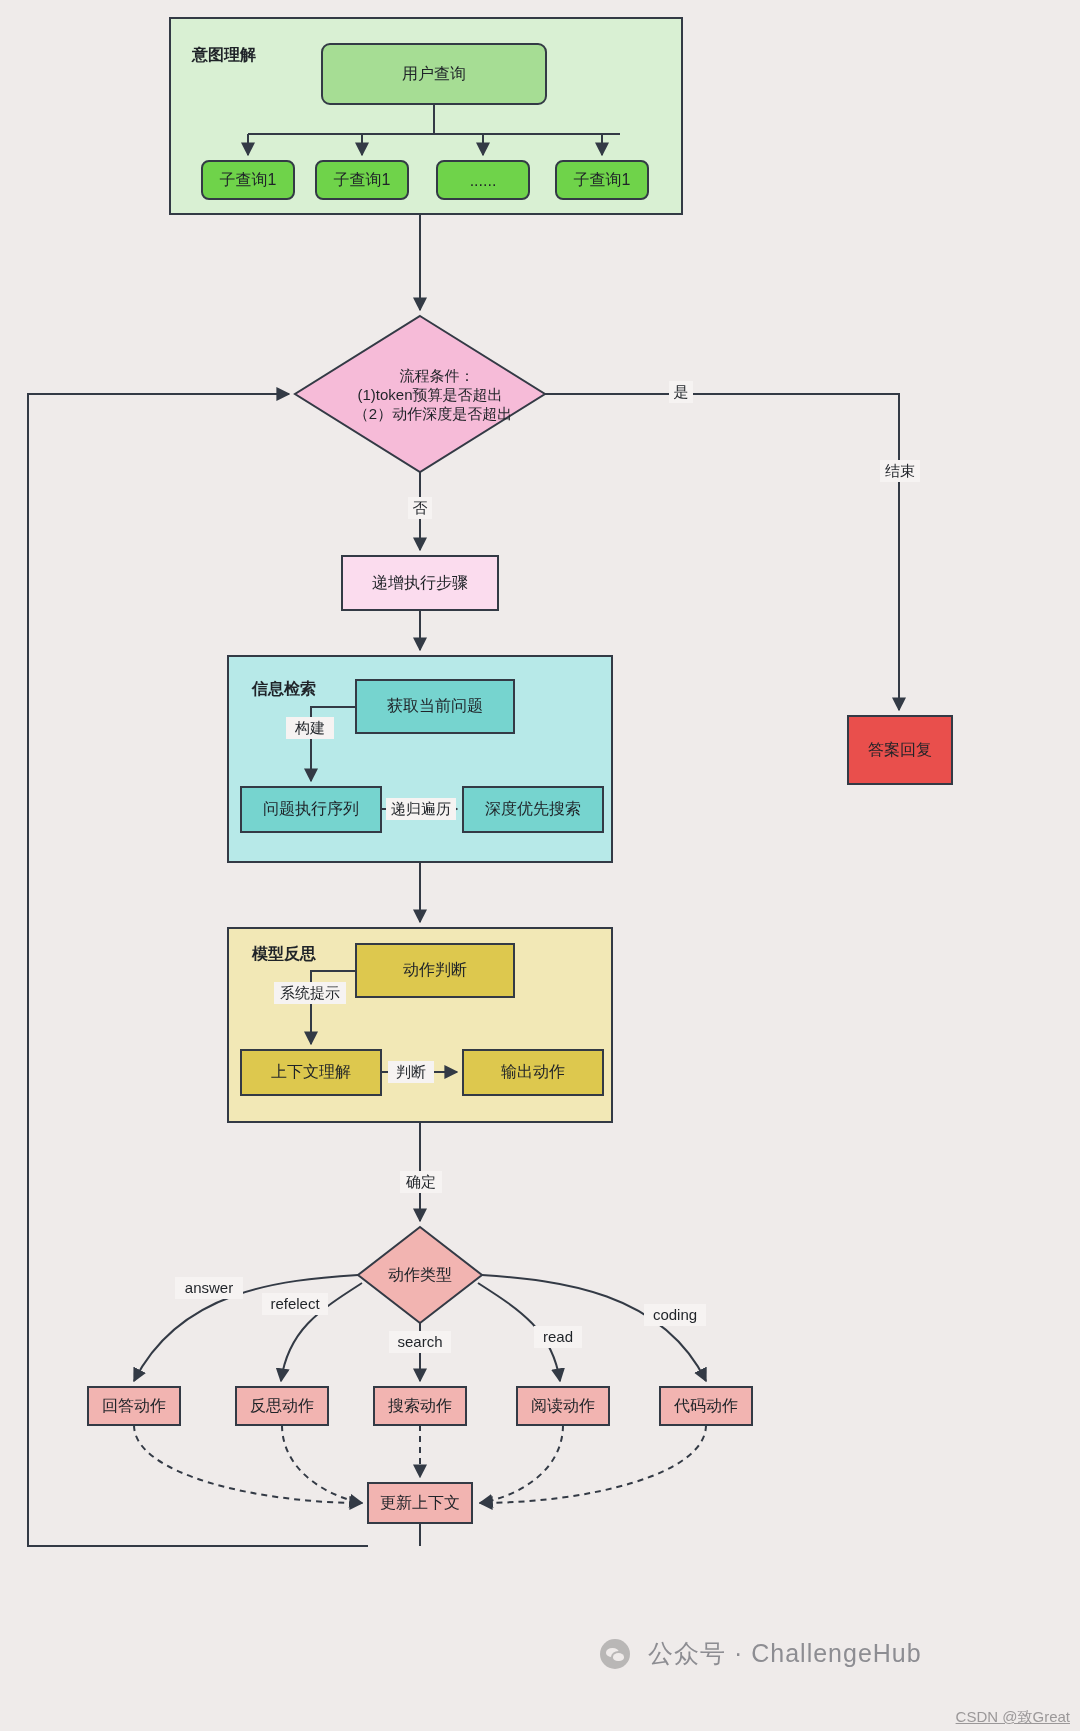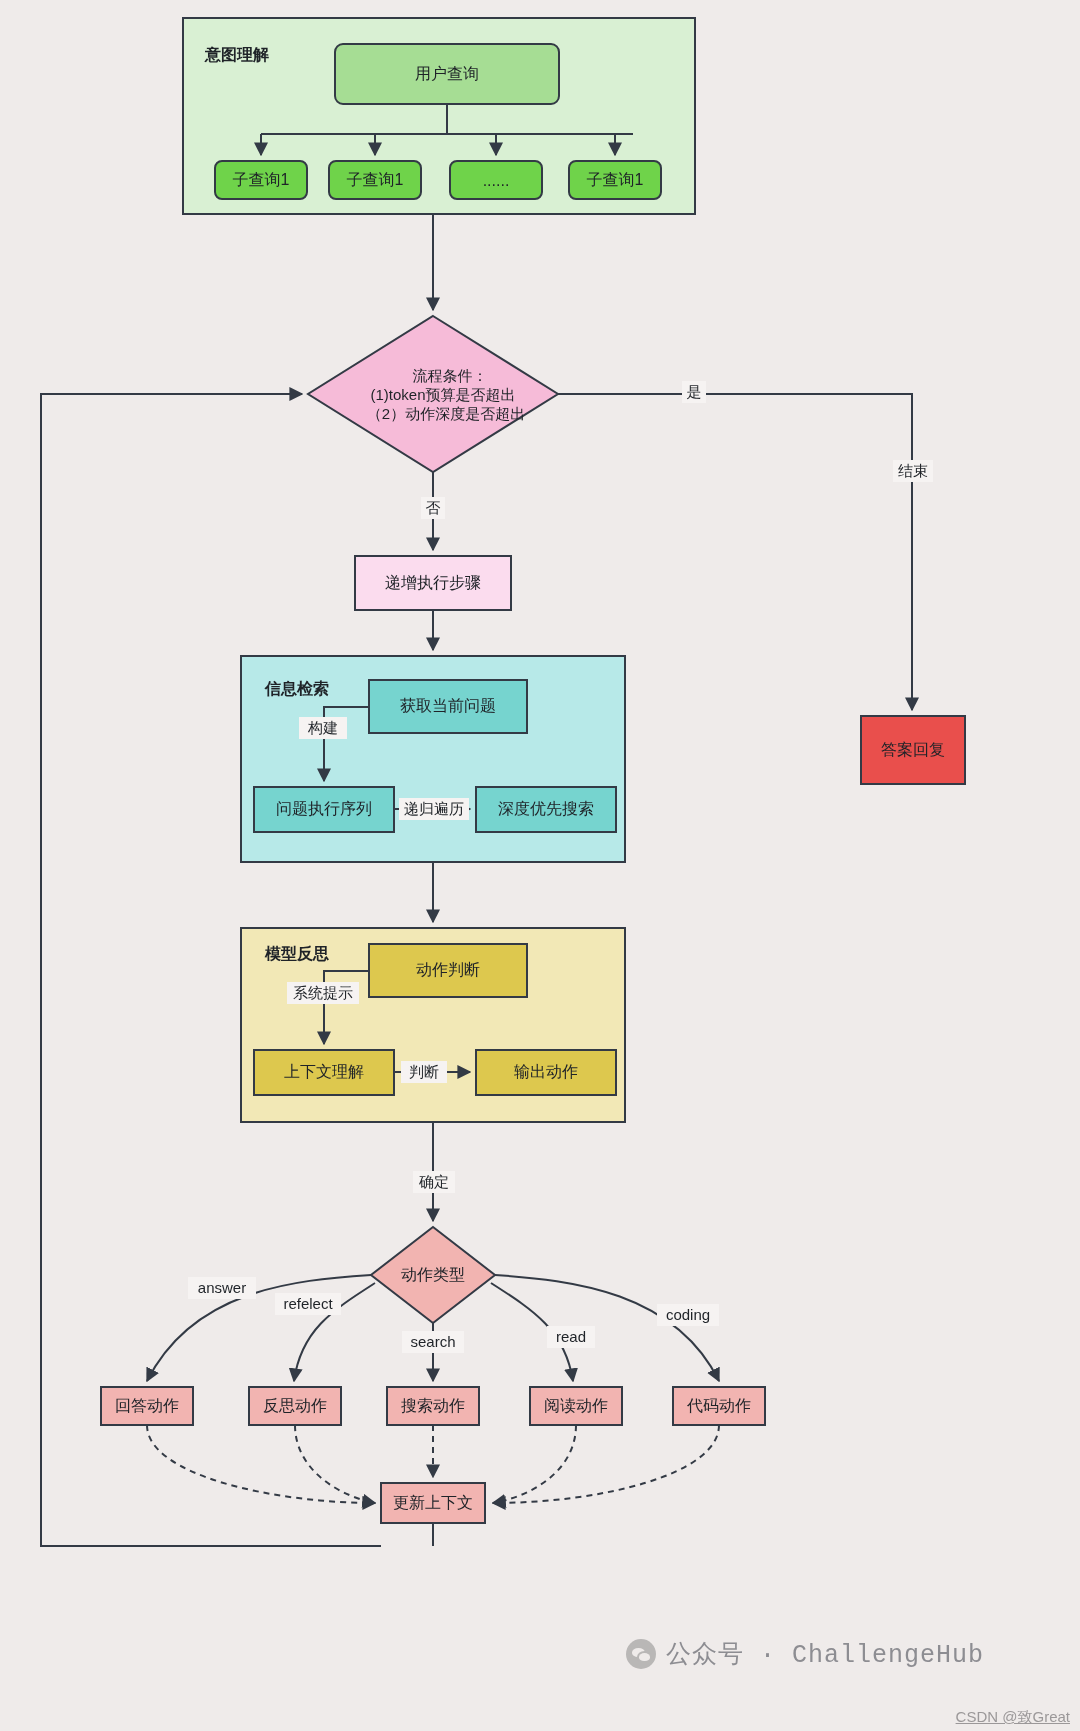--- a/index.html
+++ b/index.html
@@ -10,21 +10,20 @@
   body {
     width: 1080px;
     height: 1731px;
     position: relative;
     font-family: "Liberation Sans", "DejaVu Sans", sans-serif;
     overflow: hidden;
   }
   #flow-root {
     position: absolute;
     inset: 0;
-    margin-left: 13px;
   }
   svg.flow {
     display: block;
     width: 1080px;
     height: 1731px;
   }
   .cluster-rect {
     stroke: #333a45;
     stroke-width: 2px;
   }
@@ -74,29 +73,28 @@
   }
   .label-bg {
     fill: #f6f3f2;
   }
   .diamond-text {
     font-size: 15px;
     text-anchor: middle;
   }
   .wm {
     position: absolute;
-    left: 613px;
+    left: 600px;
     top: 1637px;
     display: flex;
     align-items: center;
-    gap: 10px;
+    gap: 18px;
     color: #8d8d92;
     font-size: 25px;
     letter-spacing: 1px;
-    font-family: Liberation Mono, monospace;
   }
   .wm-badge {
     width: 30px;
     height: 30px;
     border-radius: 50%;
     background: #b9b7b6;
     position: relative;
     flex: 0 0 auto;
   }
   .wm-badge::before {

